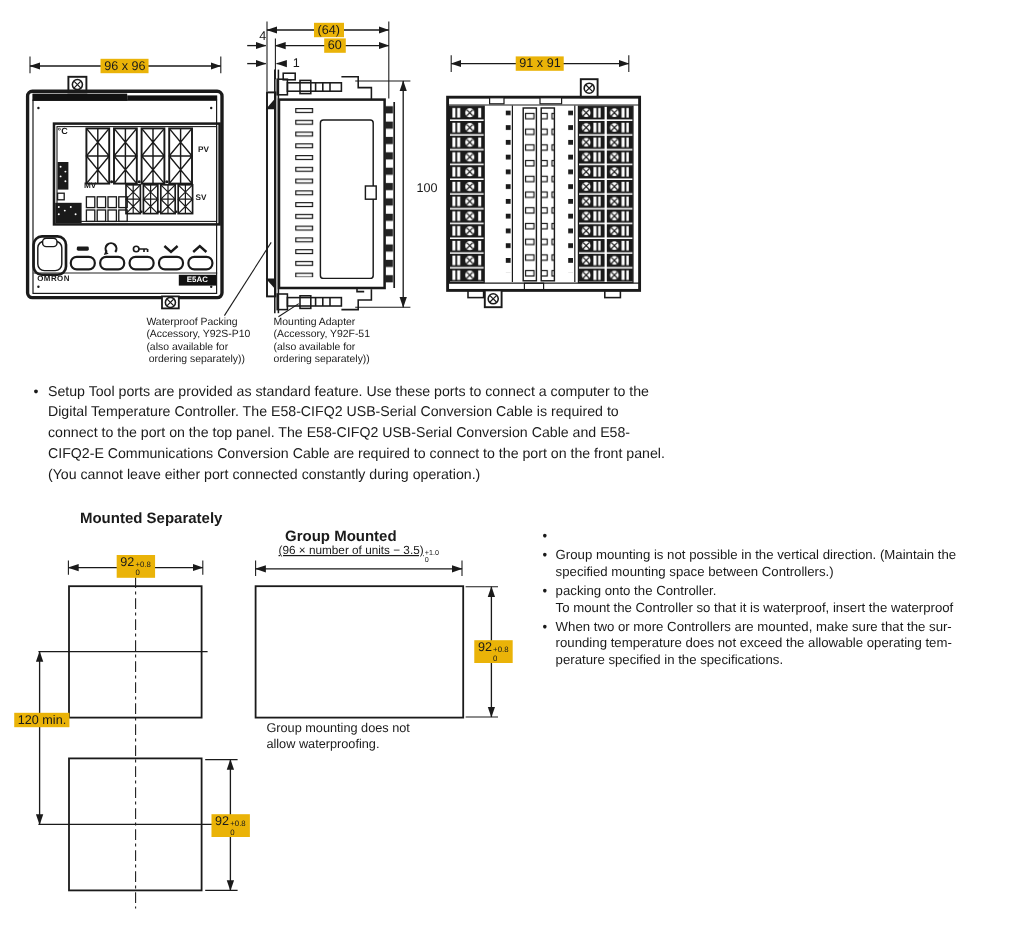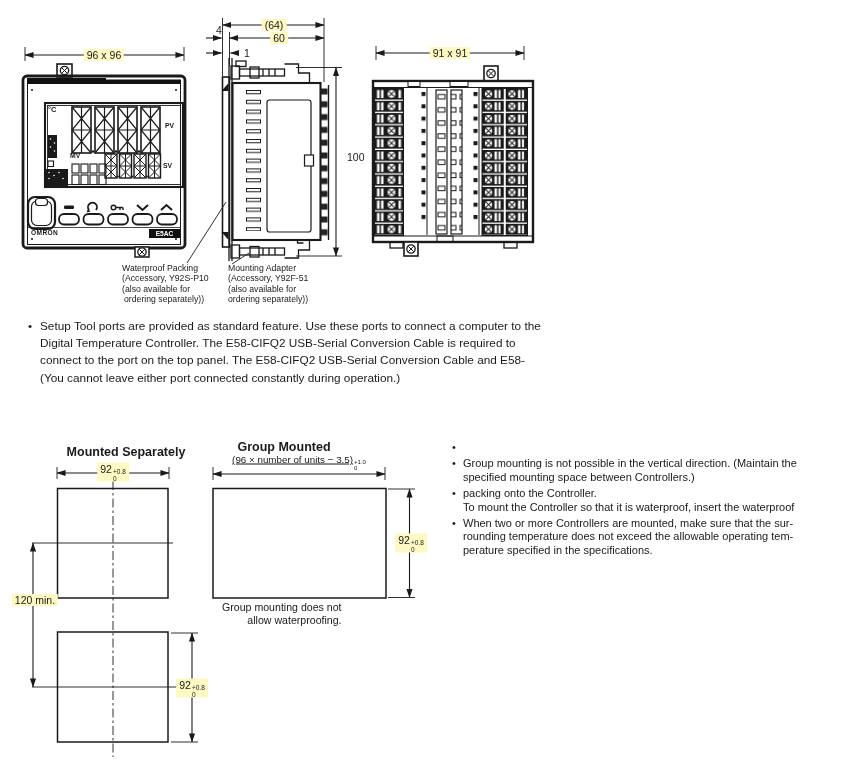--- a/index.html
+++ b/index.html
@@ -1,19 +1,19 @@
 <!DOCTYPE html>
 <html><head>
 <meta charset="utf-8">
 <style>
   html,body{margin:0;padding:0;background:#fff;}
   .canvas{position:relative;width:854px;height:772px;background:#fff;overflow:hidden;
           font-family:"Liberation Sans",sans-serif;color:#1a1a1a;}
   svg.art{position:absolute;left:0;top:0;}
-  .dimlabel{position:absolute;background:#fef9c3;padding:0 3px;font-size:10.5px;line-height:12px;
+  .dimlabel{position:absolute;background:#eab308;padding:0 3px;font-size:10.5px;line-height:12px;
             transform:translate(-50%,-50%);white-space:nowrap;}
   .nobg{background:transparent;}
   .leftanchor{transform:translate(0,-50%);}
   .tol{display:inline-flex;flex-direction:column;align-items:flex-start;font-size:6.5px;
        line-height:6.5px;vertical-align:-1px;margin-left:1px;}
   .sec-title{position:absolute;transform:translate(-50%,-50%);font-weight:bold;font-size:12.5px;white-space:nowrap;}
   .acc-label{position:absolute;font-size:8.7px;line-height:10.3px;}
   .note-block{position:absolute;font-size:10.6px;line-height:12.6px;}
   .para{position:absolute;left:28px;top:318px;width:650px;font-size:11.8px;line-height:17.2px;}
   .para .row{display:flex;}
@@ -315,28 +315,28 @@
         <span>+0.8</span>
         <span>0</span>
       </span></div>
 <div class="dimlabel" style="left:411px;top:543px;"><span>92</span><span class="tol">
         <span>+0.8</span>
         <span>0</span>
       </span></div>
 
 <div class="dimlabel" style="left:35px;top:600px;">120 min.</div>
 
-<div class="sec-title" style="left:116px;top:452px;padding-left:20px;">Mounted Separately</div>
+<div class="sec-title" style="left:116px;top:432px;padding-left:20px;">Mounted Separately</div>
 <div class="sec-title" style="left:284px;top:447px;">Group Mounted</div>
 <div class="dimlabel nobg" style="left:299px;top:462px;font-size:9.8px;text-decoration:underline;"><span>(96 × number of units − 3.5)</span><span class="tol" style="font-size:6px;line-height:6px;">
         <span>+1.0</span>
         <span>0</span>
       </span></div>
 
-<div class="note-block" style="left:222px;top:601px;text-align:right;">
+<div class="note-block" style="left:222px;top:601px;">
   <div>Group mounting does not</div>
   <div>allow waterproofing.</div>
 </div>
 
 <div class="acc-label" style="left:122px;top:263px;">
   <div>Waterproof Packing</div>
   <div>(Accessory, Y92S-P10</div>
   <div>(also available for</div>
   <div style="padding-left:2px;">ordering separately))</div>
 </div>
@@ -354,20 +354,21 @@
 <div class="devtext" style="left:31px;top:229px;font-size:6.6px;letter-spacing:0.4px;">OMRON</div>
 <div class="badge" style="left:149px;top:228.5px;width:31px;height:9.5px;font-size:6.6px;">E5AC</div>
 
 <div class="para">
   <div class="row">
     <span class="bul">•</span>
     <div>
       <div>Setup Tool ports are provided as standard feature. Use these ports to connect a computer to the</div>
       <div>Digital Temperature Controller. The E58-CIFQ2 USB-Serial Conversion Cable is required to</div>
       <div>connect to the port on the top panel. The E58-CIFQ2 USB-Serial Conversion Cable and E58-</div>
+      <div>CIFQ2-E Communications Conversion Cable are required to connect to the port on the front panel.</div>
       <div>(You cannot leave either port connected constantly during operation.)</div>
     </div>
   </div>
 </div>
 
 <div class="bullets">
   <div class="item">
     <span class="bul">•</span>
   </div>
   <div class="item">

